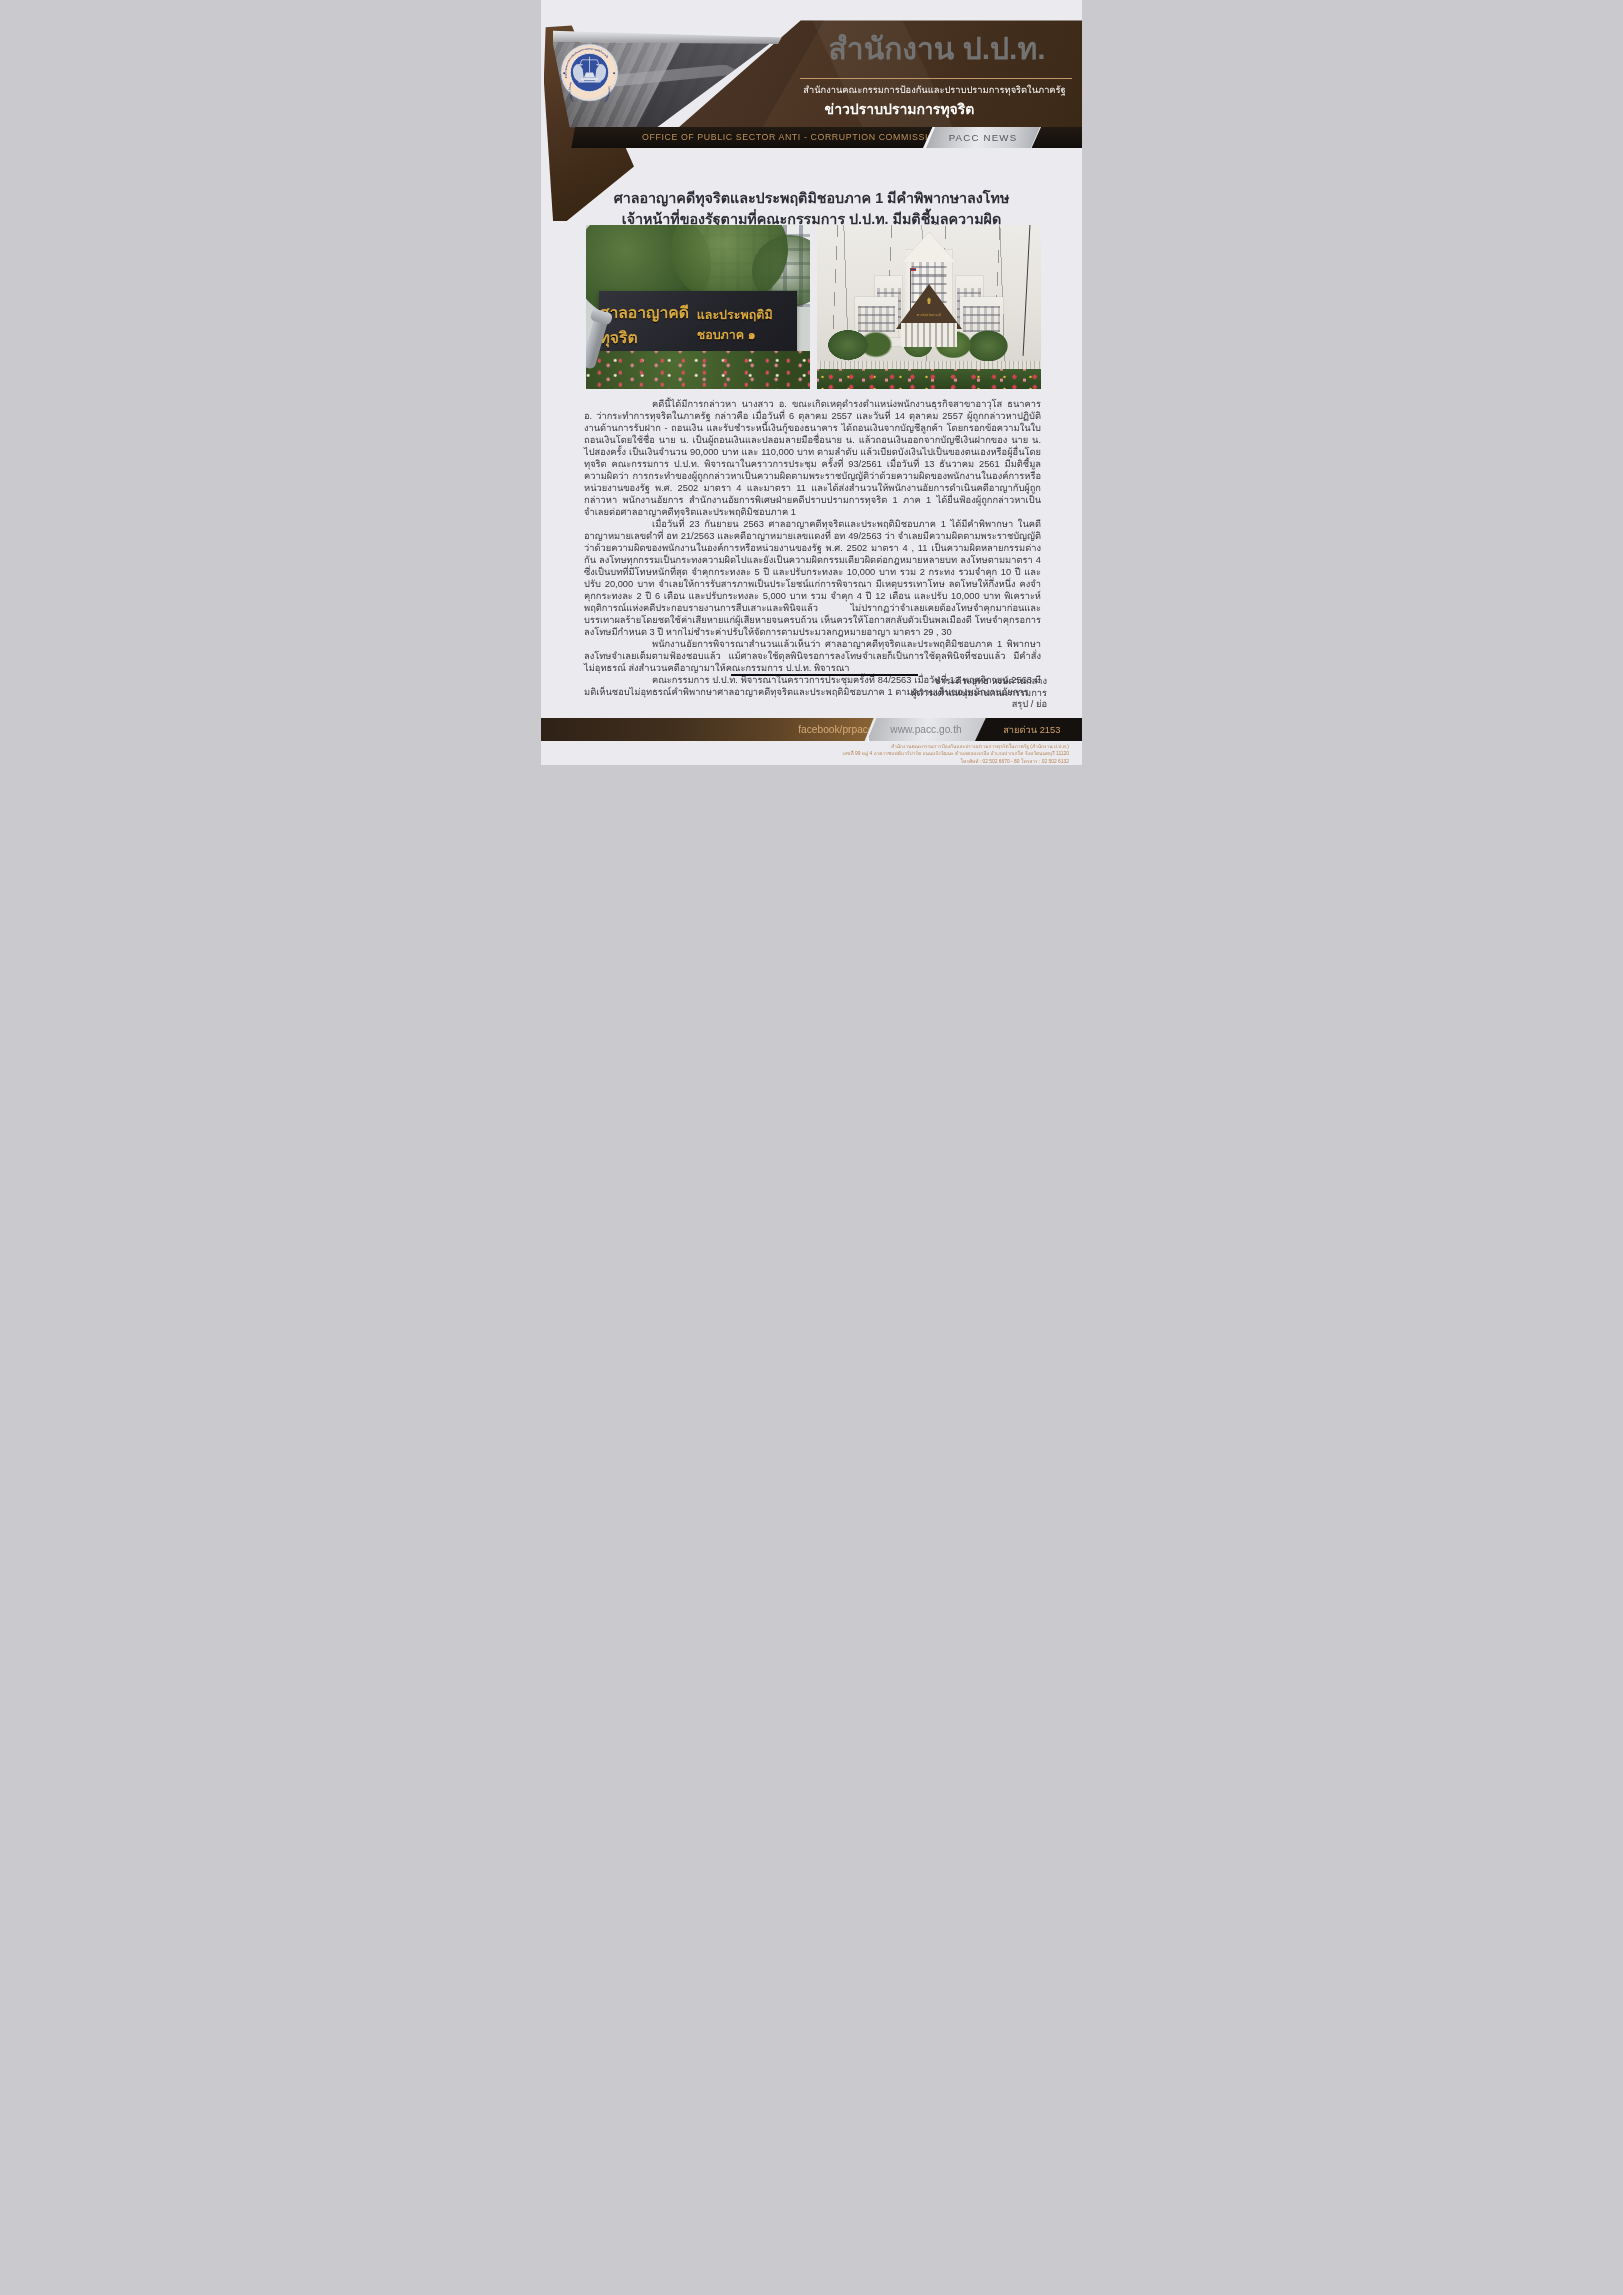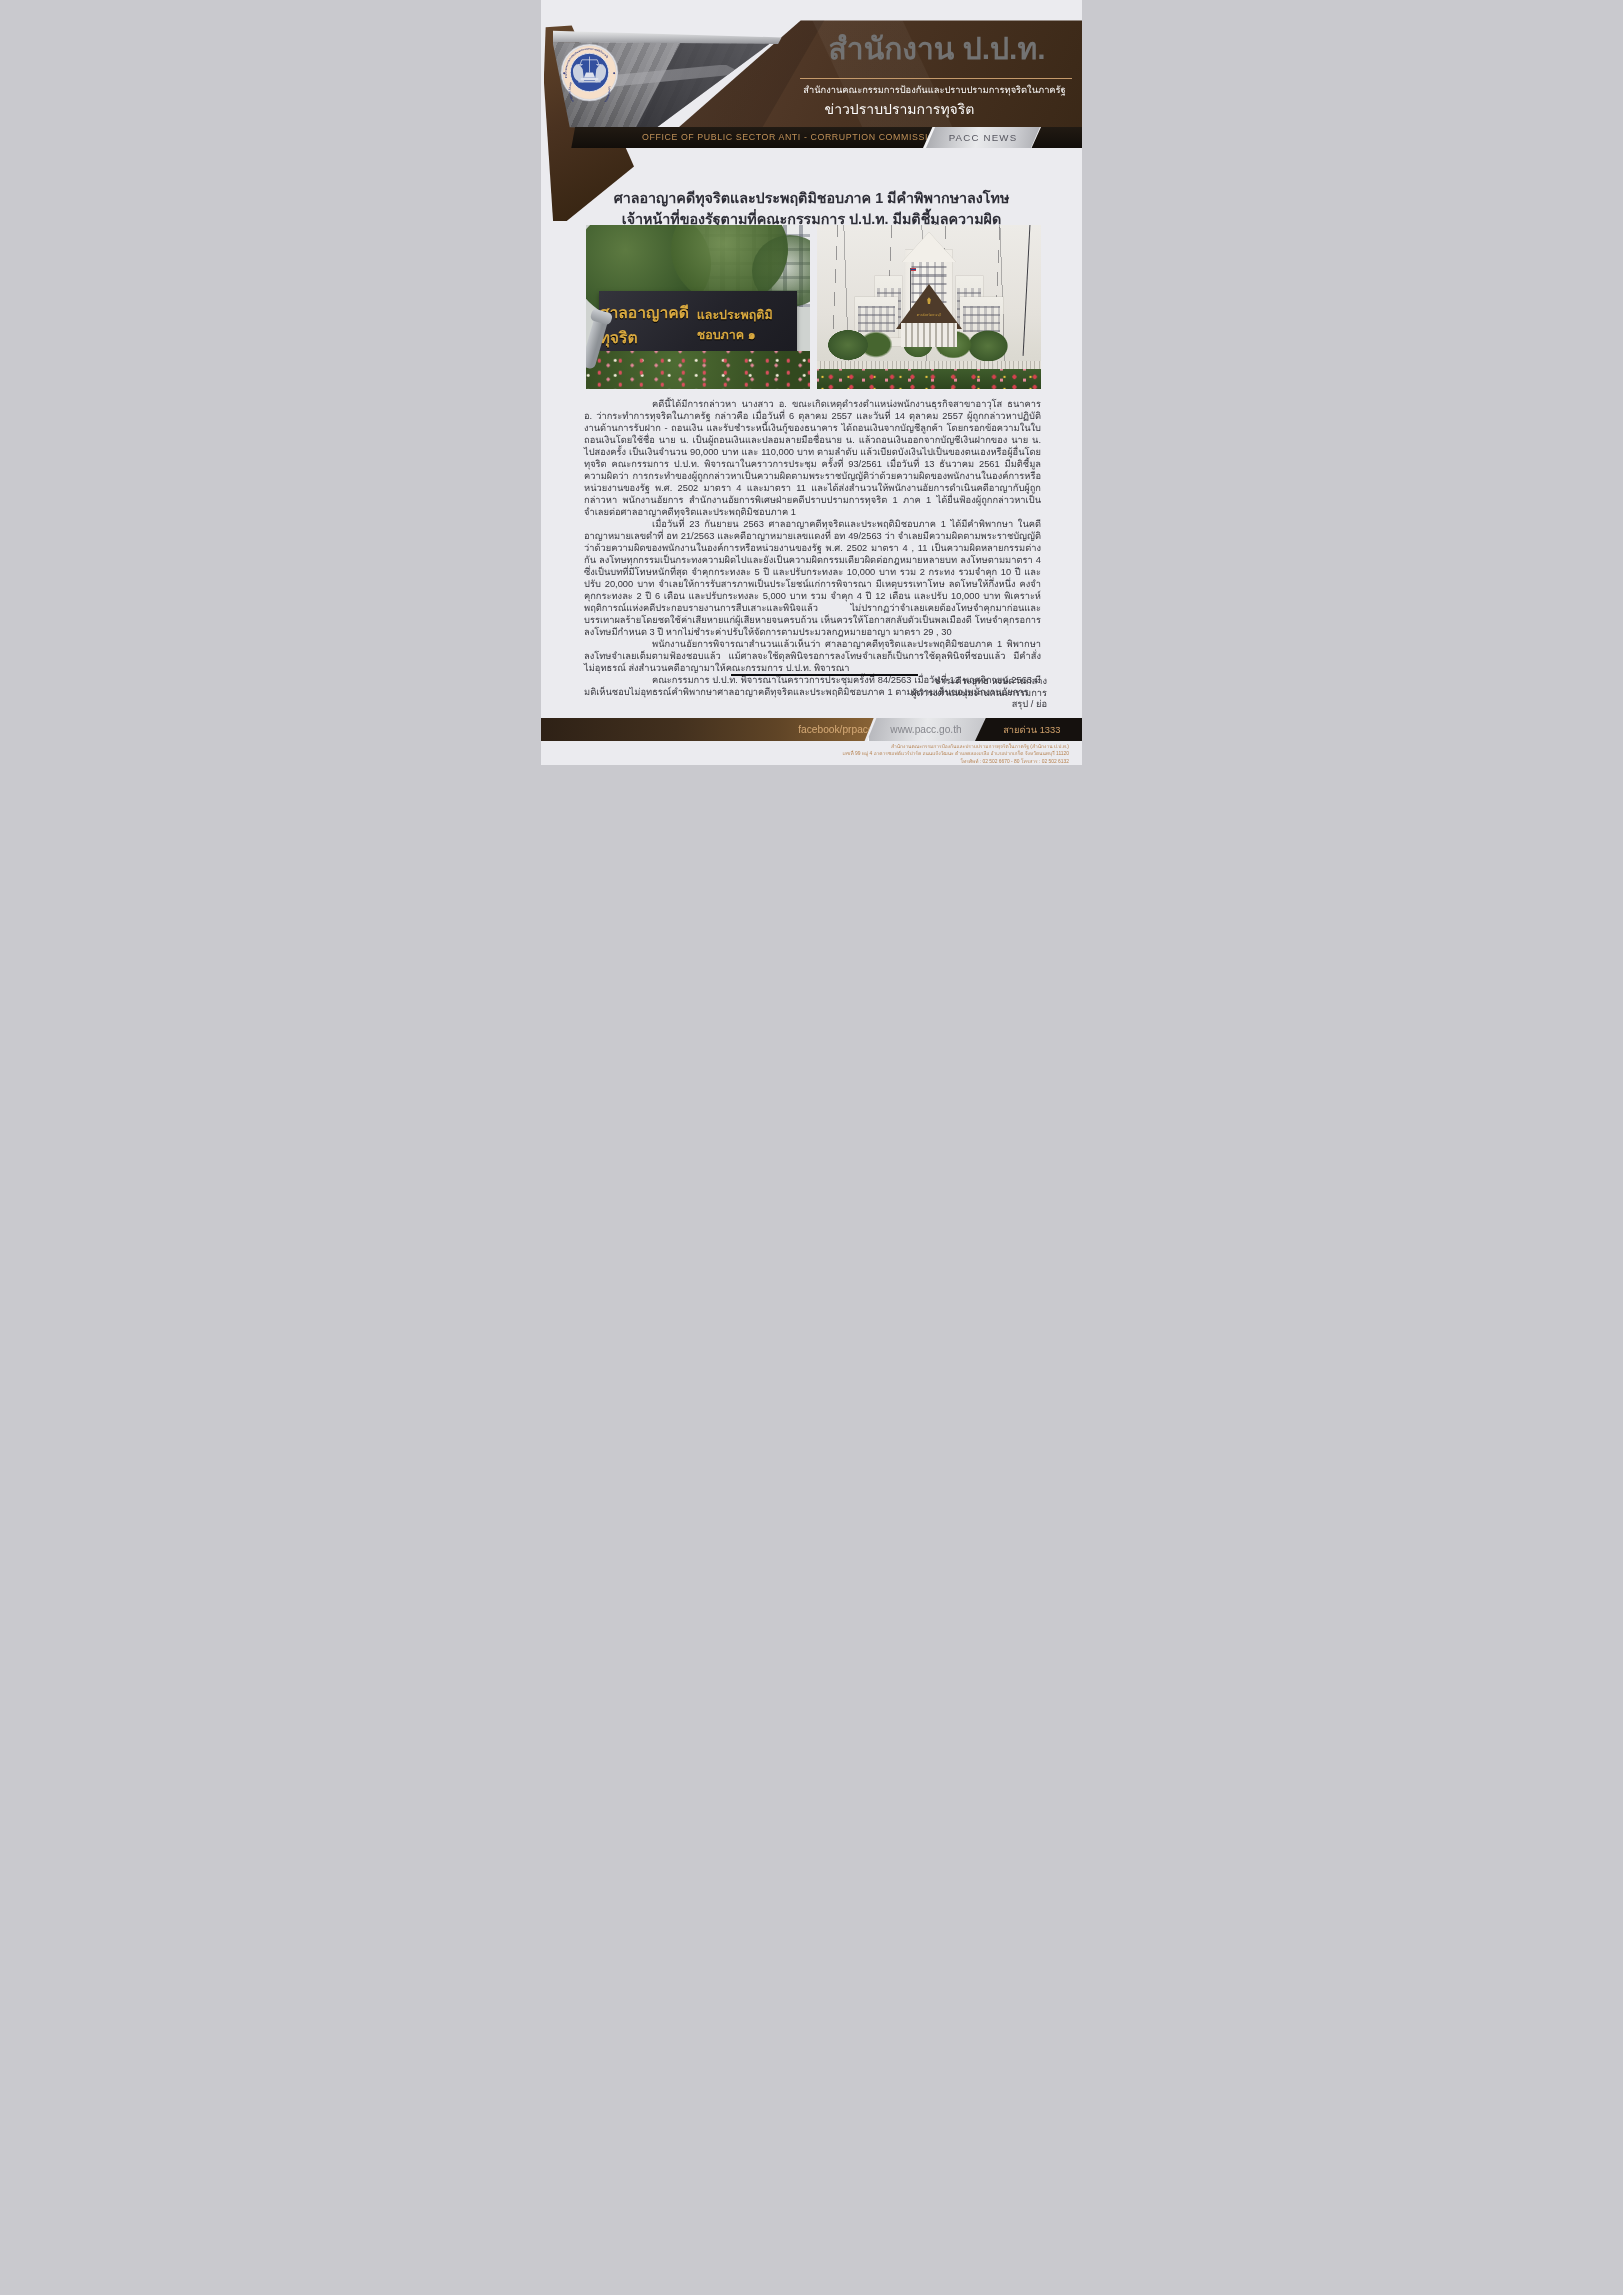--- a/index.html
+++ b/index.html
@@ -41,21 +41,21 @@
     clip-path:polygon(8% 0,100% 0,92% 100%,0 100%);
     background:linear-gradient(100deg,#a7a8ad 0%,#e9eaec 45%,#cfd0d4 75%,#aaabb0 100%);
     display:flex;align-items:center;justify-content:center;}
   .pacc-tab span{font-size:9.7px;letter-spacing:1.2px;color:#55555e;}
   .org-title{position:absolute;left:257px;top:27px;width:278px;text-align:center;
     font-size:30px;font-weight:bold;color:#737373;line-height:1.45;}
   .org-line{position:absolute;left:259px;top:78px;width:272px;height:1.4px;background:#c59a6b;}
   .org-subtitle{position:absolute;left:250px;top:84px;width:287px;text-align:center;
     font-size:9.3px;color:#ffffff;line-height:1.5;}
   .news-title{position:absolute;left:250px;top:99px;width:217px;text-align:center;
-    font-size:14px;font-weight:normal;color:#ffffff;line-height:1.5;}
+    font-size:14px;font-weight:bold;color:#ffffff;line-height:1.5;}
 
   
   .seal{position:absolute;left:18.5px;top:43px;width:59px;height:59px;}
   .seal svg{width:100%;height:100%;display:block;}
 
   
   .headline{position:absolute;left:18.5px;top:188px;width:504px;text-align:center;
     font-size:14.3px;font-weight:bold;color:#2d2d36;line-height:1.45;}
 
   
@@ -299,21 +299,21 @@
   </div>
 
   <div class="footer-band">
     <div class="fb-brown">
       <span>facebook/prpacc</span>
     </div>
     <div class="fb-silver">
       <span>www.pacc.go.th</span>
     </div>
     <div class="fb-black">
-      <span>สายด่วน 1333</span>
+      <span>สายด่วน 2153</span>
     </div>
   </div>
 
   <div class="footer-info">
     <div>สำนักงานคณะกรรมการป้องกันและปราบปรามการทุจริตในภาครัฐ (สำนักงาน ป.ป.ท.)</div>
     <div>เลขที่ 99 หมู่ 4 อาคารซอฟต์แวร์ปาร์ค ถนนแจ้งวัฒนะ ตำบลคลองเกลือ อำเภอปากเกร็ด จังหวัดนนทบุรี 11120</div>
     <div>โทรศัพท์ : 02 502 6670 - 80  โทรสาร : 02 502 6132</div>
   </div>
 
 </div>

